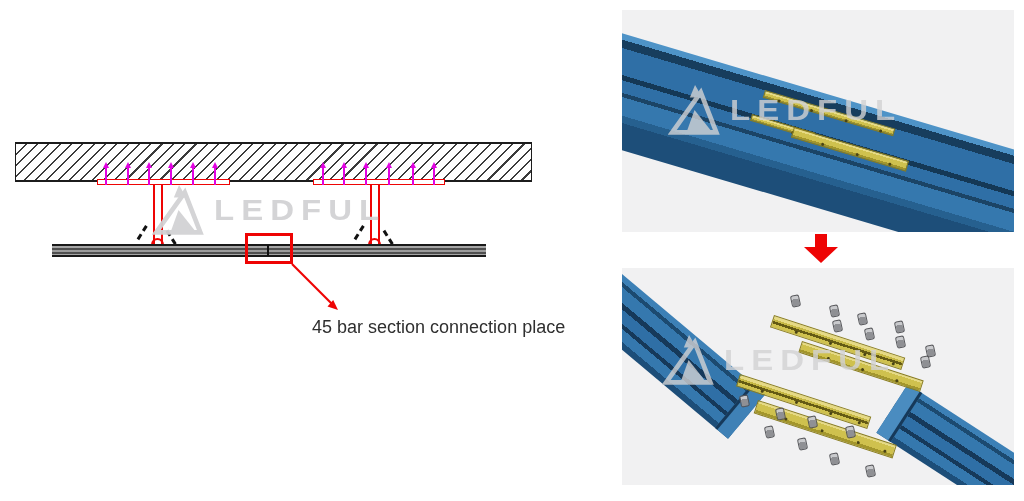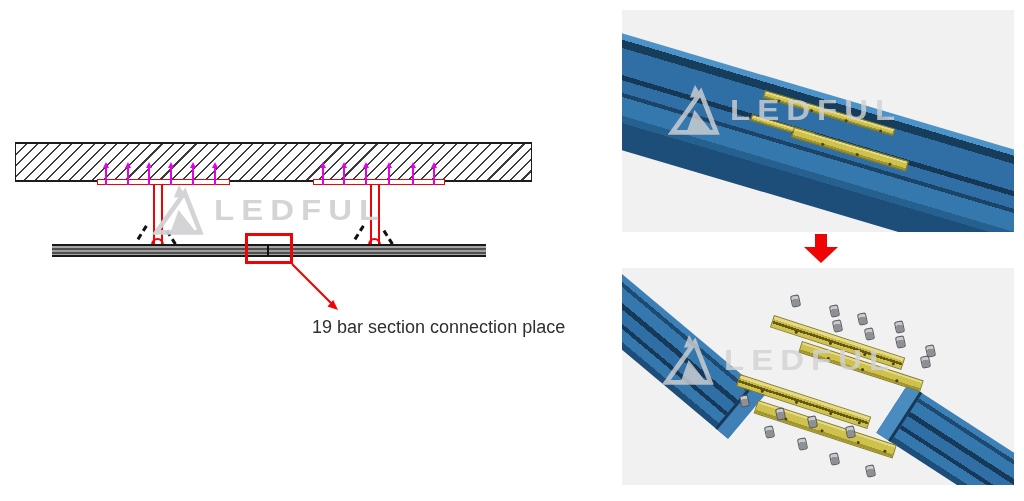--- a/index.html
+++ b/index.html
@@ -149,21 +149,21 @@
 
     <div class="bar45"></div>
     <div class="joint"></div>
     <div class="callout-box"></div>
 
     <svg class="callout-arrow" viewBox="0 0 60 60">
       <line x1="4" y1="6" x2="44" y2="46"></line>
       <polygon points="50,52 39.5,48.6 45.2,42.0"></polygon>
     </svg>
 
-    <div class="label">19 bar section connection place</div>
+    <div class="label">45 bar section connection place</div>
   </section>
 
   <section class="panel top">
     <div class="bar3d"></div>
     <div id="top-plates">
         <div class="plate" style="left: 143px; top: 80px; width: 136px; height: 8px; transform: rotate(16.5deg);">
           <div class="dot" style="left: 14px; top: 4px;"></div>
           <div class="dot" style="left: 48px; top: 4px;"></div>
           <div class="dot" style="left: 84px; top: 4px;"></div>
           <div class="dot" style="left: 120px; top: 4px;"></div>

